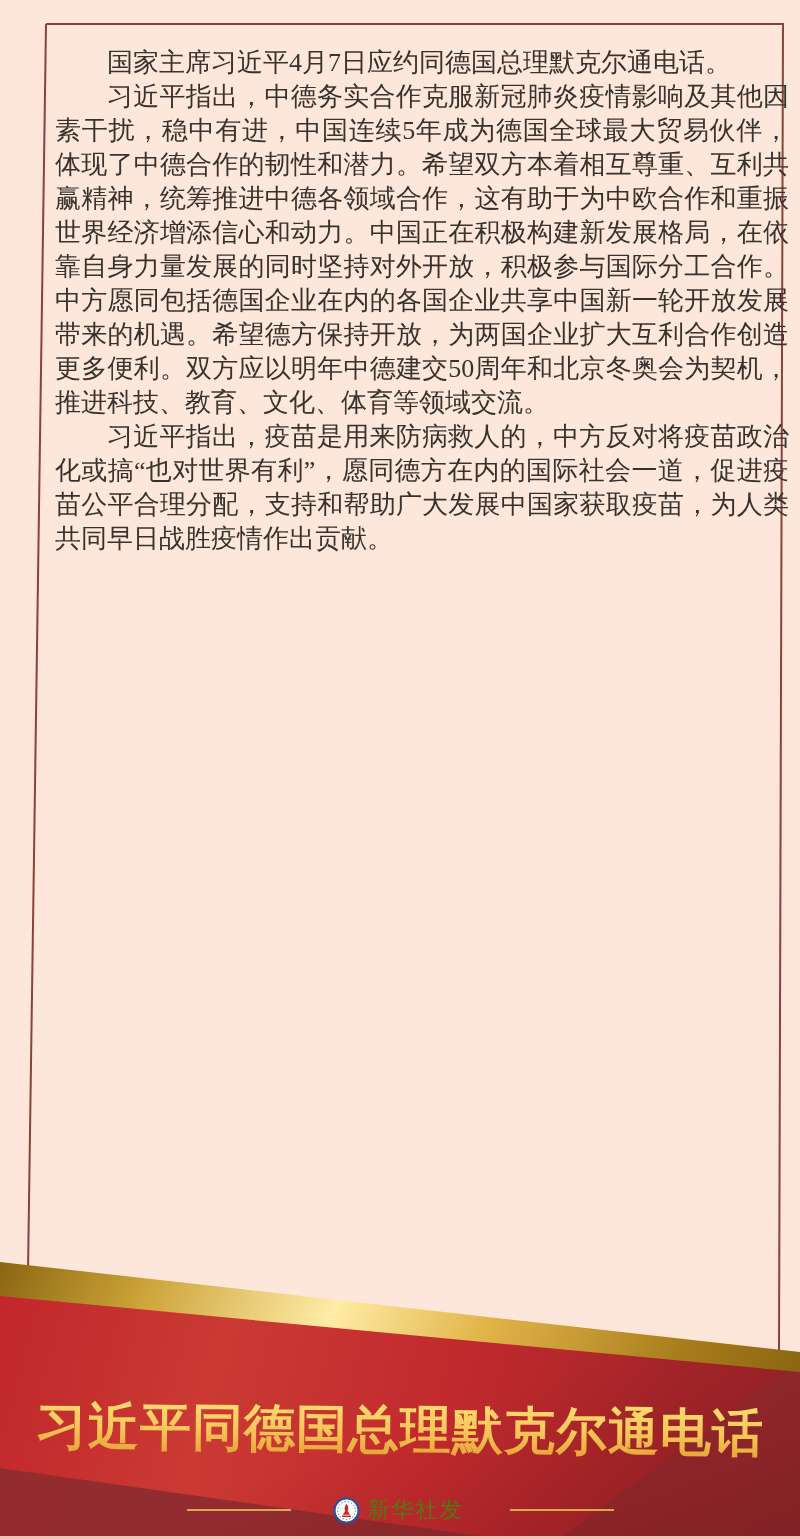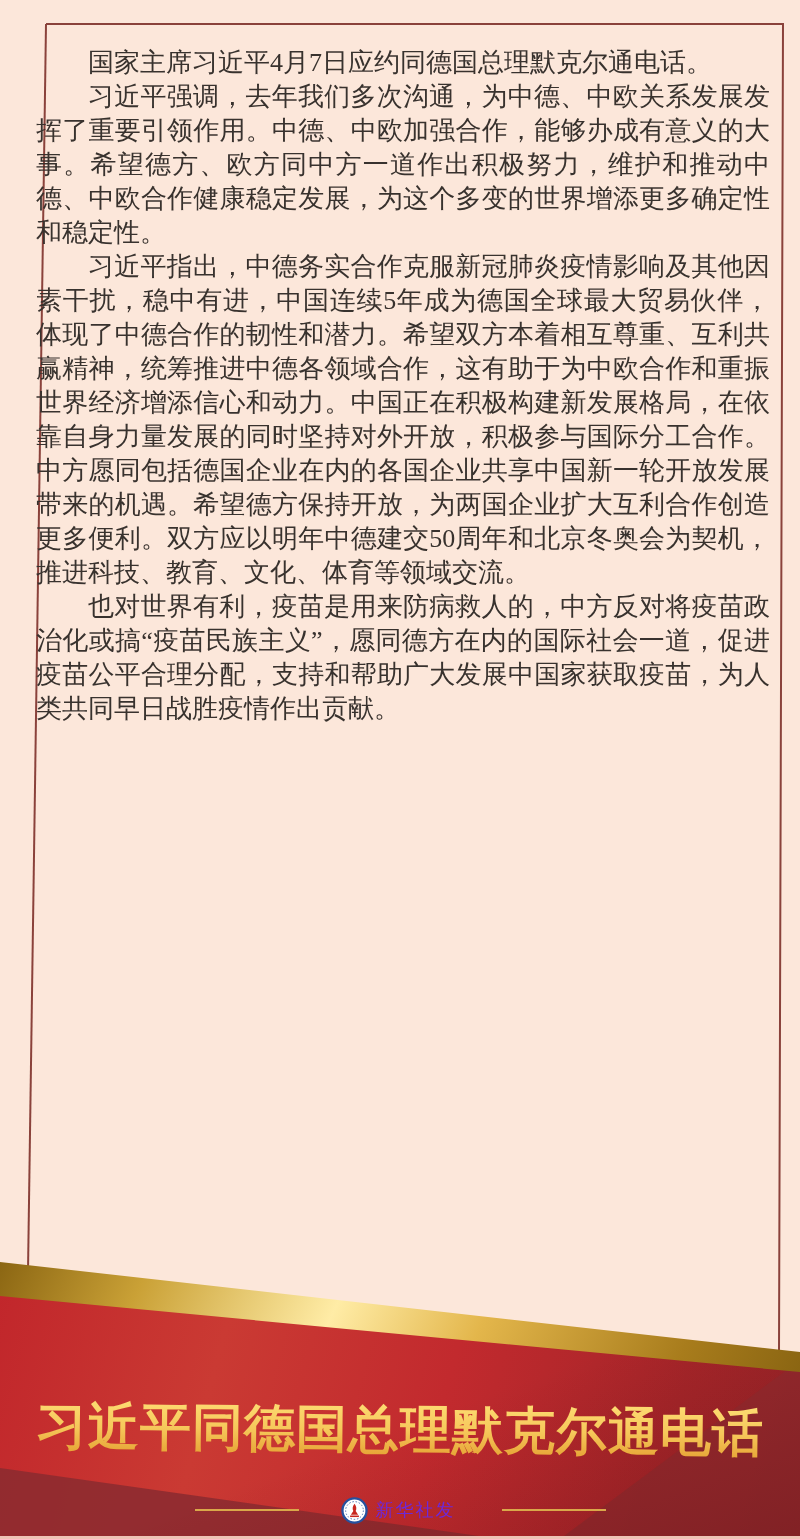--- a/index.html
+++ b/index.html
@@ -7,21 +7,21 @@
     position:relative;
     width:800px;height:1539px;
     background:#fce7da;
     overflow:hidden;
     font-family:"Liberation Serif","DejaVu Serif",serif;
   }
   
   .card-border{position:absolute;left:0;top:0;z-index:1;}
   
   .article{
-    position:absolute;left:36px;top:46px;width:734px;z-index:2;
+    position:absolute;left:55px;top:46px;width:734px;z-index:2;
     font-size:26px;line-height:34px;color:#38322e;
     text-align:justify;
   }
   .article p{margin:0;text-indent:2em;}
   
   .gold-stripe{
     position:absolute;left:0;top:1256px;width:800px;height:120px;z-index:6;
     background:linear-gradient(115deg,#8a6512 0%,#caa136 18%,#ffeca6 42%,#e3b64b 60%,#a87c1c 85%,#8a6512 100%);
     clip-path:polygon(0px 6px,800px 96px,800px 116px,0px 40px);
   }
@@ -62,21 +62,21 @@
   }
   
   .footer-row{
     position:absolute;left:0;top:1494px;width:800px;height:32px;z-index:8;
     display:flex;align-items:center;justify-content:center;
   }
   .gold-line{width:104px;height:2px;background:#d9a84a;}
   .gold-line.left{margin-right:42px;}
   .gold-line.right{margin-left:46px;}
   .credit{
-    color:#6d28d9;font-size:18px;letter-spacing:2px;
+    color:#4d7c0f;font-size:22px;letter-spacing:2px;
     margin-left:8px;
     font-family:"Liberation Sans","DejaVu Sans",sans-serif;
   }
   .logo-wrap{width:27px;height:27px;}
   
   .bottom-strip{
     position:absolute;left:0;bottom:0;width:800px;height:3px;z-index:9;
     background:#eec3b6;
   }
 </style>
@@ -85,23 +85,22 @@
 
 <div class="page">
 
   <svg class="card-border" width="800" height="1539" viewBox="0 0 800 1539">
     <path d="M46,24 L783,24 L779,1352" fill="none" stroke="#8a423b" stroke-width="2"></path>
     <path d="M46,24 L28,1272" fill="none" stroke="#8a423b" stroke-width="2"></path>
   </svg>
 
   <div class="article">
     <p>国家主席习近平4月7日应约同德国总理默克尔通电话。</p>
-    <p>习近平强调，去年我们多次沟通，为中德、中欧关系发展发挥了重要引领作用。中德、中欧加强合作，能够办成有意义的大事。希望德方、欧方同中方一道作出积极努力，维护和推动中德、中欧合作健康稳定发展，为这个多变的世界增添更多确定性和稳定性。</p>
     <p>习近平指出，中德务实合作克服新冠肺炎疫情影响及其他因素干扰，稳中有进，中国连续5年成为德国全球最大贸易伙伴，体现了中德合作的韧性和潜力。希望双方本着相互尊重、互利共赢精神，统筹推进中德各领域合作，这有助于为中欧合作和重振世界经济增添信心和动力。中国正在积极构建新发展格局，在依靠自身力量发展的同时坚持对外开放，积极参与国际分工合作。中方愿同包括德国企业在内的各国企业共享中国新一轮开放发展带来的机遇。希望德方保持开放，为两国企业扩大互利合作创造更多便利。双方应以明年中德建交50周年和北京冬奥会为契机，推进科技、教育、文化、体育等领域交流。</p>
-    <p>也对世界有利，疫苗是用来防病救人的，中方反对将疫苗政治化或搞“疫苗民族主义”，愿同德方在内的国际社会一道，促进疫苗公平合理分配，支持和帮助广大发展中国家获取疫苗，为人类共同早日战胜疫情作出贡献。</p>
+    <p>习近平指出，疫苗是用来防病救人的，中方反对将疫苗政治化或搞“也对世界有利”，愿同德方在内的国际社会一道，促进疫苗公平合理分配，支持和帮助广大发展中国家获取疫苗，为人类共同早日战胜疫情作出贡献。</p>
   </div>
 
   <div class="red-banner">
     <div class="shade-left"></div>
     <div class="shade-right"></div>
     <div class="shade-soft"></div>
   </div>
   <div class="gold-stripe"></div>
 
   <h1 class="main-title" style="margin:0;">习近平同德国总理默克尔通电话</h1>

